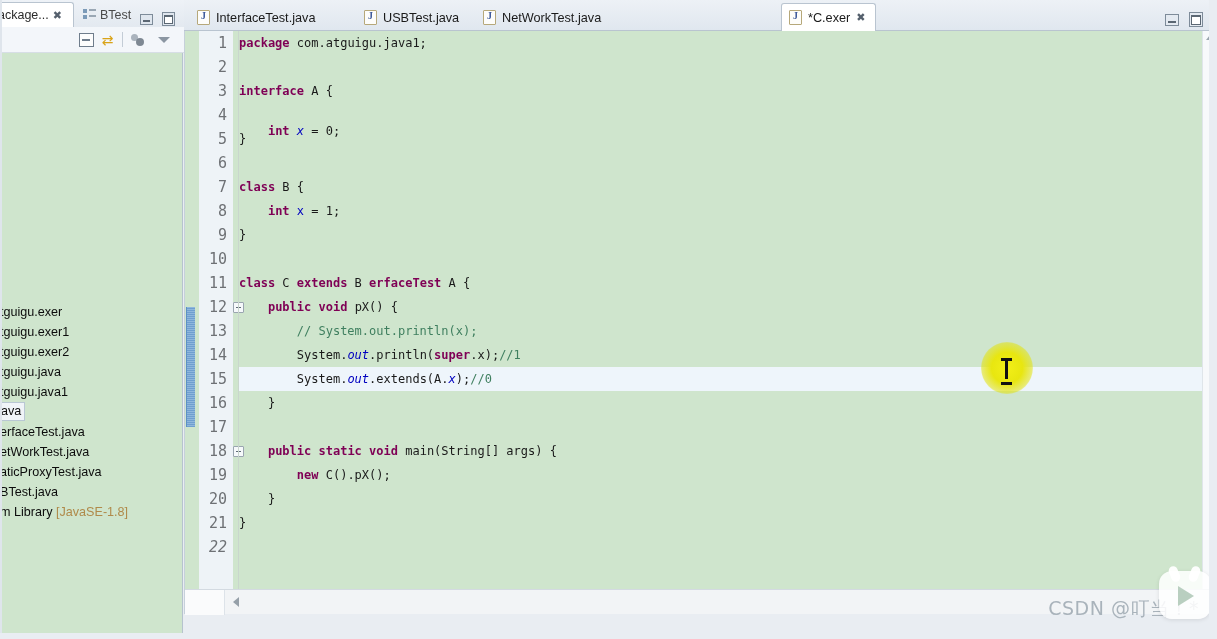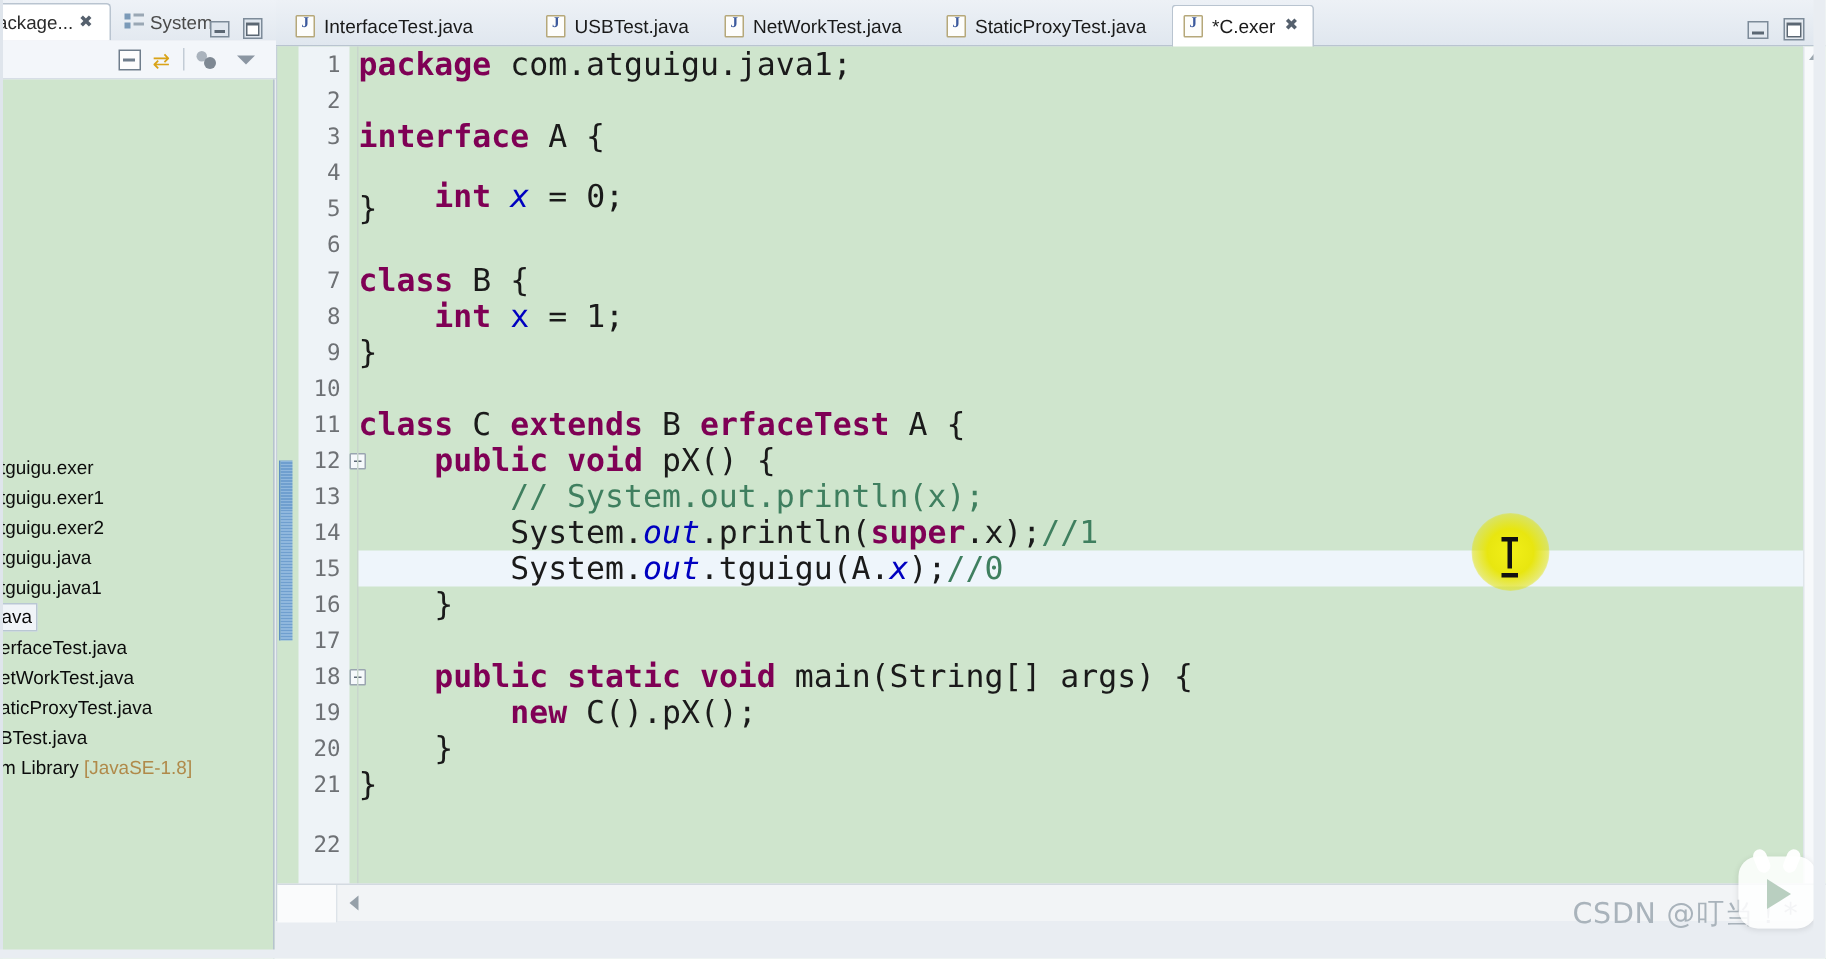--- a/index.html
+++ b/index.html
@@ -150,21 +150,21 @@
     border:1px solid #9aa5b0; background:#f6f9fb; border-radius:1px;
   }
   .fold::after{
     content:""; position:absolute; left:2px; top:4px; width:5px; height:1px; background:#5f6b77;
   }
   .gut-sep { position:absolute; left:53px; top:0; width:1px; height:583px; background:#c9d6cd; }
 
   .code-layer {
     position:absolute; left:54px; top:0; right:0; height:583px;
     font-family:"DejaVu Sans Mono","Liberation Mono",monospace;
-    font-size:21px; line-height:24px;
+    font-size:12px; line-height:24px;
     white-space:pre;
   }
   .cl { position:absolute; left:0; height:24px; }
   .hl-row {
     position:absolute; left:54px; right:12px; height:24px;
     background:#eef5fb;
   }
   .kw   { color:#7f0055; font-weight:bold; }
   .plain{ color:#1a1a1a; }
   .fld  { color:#0000c0; }
@@ -243,21 +243,21 @@
         <span>ackage...</span>
         <span class="closeglyph">✖</span>
       </div>
       <div class="lp-tab inactive" style="left:78px;">
         <span class="outline-icon">
             <i></i>
             <i></i>
             <i></i>
             <i></i>
           </span>
-        <span>System</span>
+        <span>BTest</span>
       </div>
       <div class="win-btn min" style="left:140px;top:14px;"></div>
       <div class="win-btn max" style="left:162px;top:12px;height:14px;"></div>
     </div>
 
     <div class="lp-toolbar">
       <div class="tb-icon ico-collapse" style="left:79px;"></div>
       <div class="tb-icon ico-link" style="left:100px;">⇄</div>
       <div class="tb-sep" style="left:122px;"></div>
       <div class="tb-icon ico-filter" style="left:131px;">
@@ -293,24 +293,20 @@
         <span class="jicon"></span>
         <span>InterfaceTest.java</span>
       </div>
       <div class="ed-tab" style="left:173px;">
         <span class="jicon"></span>
         <span>USBTest.java</span>
       </div>
       <div class="ed-tab" style="left:292px;">
         <span class="jicon"></span>
         <span>NetWorkTest.java</span>
-      </div>
-      <div class="ed-tab" style="left:440px;">
-        <span class="jicon"></span>
-        <span>StaticProxyTest.java</span>
       </div>
       <div class="ed-tab active" style="left:597px;">
         <span class="jicon"></span>
         <span>*C.exer</span>
         <span class="closeglyph">✖</span>
       </div>
       <div class="win-btn2 min" style="left:981px;top:14px;"></div>
       <div class="win-btn2 max" style="left:1005px;top:12px;height:15px;"></div>
     </div>
 
@@ -334,21 +330,21 @@
         <div class="ln" style="top:264px;">12</div>
         <div class="ln" style="top:288px;">13</div>
         <div class="ln" style="top:312px;">14</div>
         <div class="ln" style="top:336px;">15</div>
         <div class="ln" style="top:360px;">16</div>
         <div class="ln" style="top:384px;">17</div>
         <div class="ln" style="top:408px;">18</div>
         <div class="ln" style="top:432px;">19</div>
         <div class="ln" style="top:456px;">20</div>
         <div class="ln" style="top:480px;">21</div>
-        <div class="ln" style="top:520px;">22</div>
+        <div class="ln" style="top:504px;font-style:italic;">22</div>
       </div>
 
       <div class="fold" style="top:271px;"></div>
       <div class="fold" style="top:415px;"></div>
       <div class="gut-sep"></div>
 
       <div class="hl-row" style="top:336px;"></div>
 
       <div class="code-layer">
         <div class="cl" style="top:0px;"><span class="kw">package</span><span class="plain"> com.atguigu.java1;</span></div>
@@ -358,21 +354,21 @@
         <div class="cl" style="top:96px;"><span class="plain">}</span></div>
         <div class="cl" style="top:120px;"></div>
         <div class="cl" style="top:144px;"><span class="kw">class</span><span class="plain"> B {</span></div>
         <div class="cl" style="top:168px;"><span class="plain">    </span><span class="kw">int</span><span class="plain"> </span><span class="fld">x</span><span class="plain"> = 1;</span></div>
         <div class="cl" style="top:192px;"><span class="plain">}</span></div>
         <div class="cl" style="top:216px;"></div>
         <div class="cl" style="top:240px;"><span class="kw">class</span><span class="plain"> C </span><span class="kw">extends</span><span class="plain"> B </span><span class="kw">erfaceTest</span><span class="plain"> A {</span></div>
         <div class="cl" style="top:264px;"><span class="plain">    </span><span class="kw">public</span><span class="plain"> </span><span class="kw">void</span><span class="plain"> pX() {</span></div>
         <div class="cl" style="top:288px;"><span class="cmt">        // System.out.println(x);</span></div>
         <div class="cl" style="top:312px;"><span class="plain">        System.</span><span class="fldi">out</span><span class="plain">.println(</span><span class="kw">super</span><span class="plain">.x);</span><span class="cmt">//1</span></div>
-        <div class="cl" style="top:336px;"><span class="plain">        System.</span><span class="fldi">out</span><span class="plain">.tguigu(A.</span><span class="fldi">x</span><span class="plain">);</span><span class="cmt">//0</span></div>
+        <div class="cl" style="top:336px;"><span class="plain">        System.</span><span class="fldi">out</span><span class="plain">.extends(A.</span><span class="fldi">x</span><span class="plain">);</span><span class="cmt">//0</span></div>
         <div class="cl" style="top:360px;"><span class="plain">    }</span></div>
         <div class="cl" style="top:384px;"></div>
         <div class="cl" style="top:408px;"><span class="plain">    </span><span class="kw">public</span><span class="plain"> </span><span class="kw">static</span><span class="plain"> </span><span class="kw">void</span><span class="plain"> main(String[] args) {</span></div>
         <div class="cl" style="top:432px;"><span class="plain">        </span><span class="kw">new</span><span class="plain"> C().pX();</span></div>
         <div class="cl" style="top:456px;"><span class="plain">    }</span></div>
         <div class="cl" style="top:480px;"><span class="plain">}</span></div>
         <div class="cl" style="top:504px;"></div>
       </div>
 
       <div class="vscroll">

